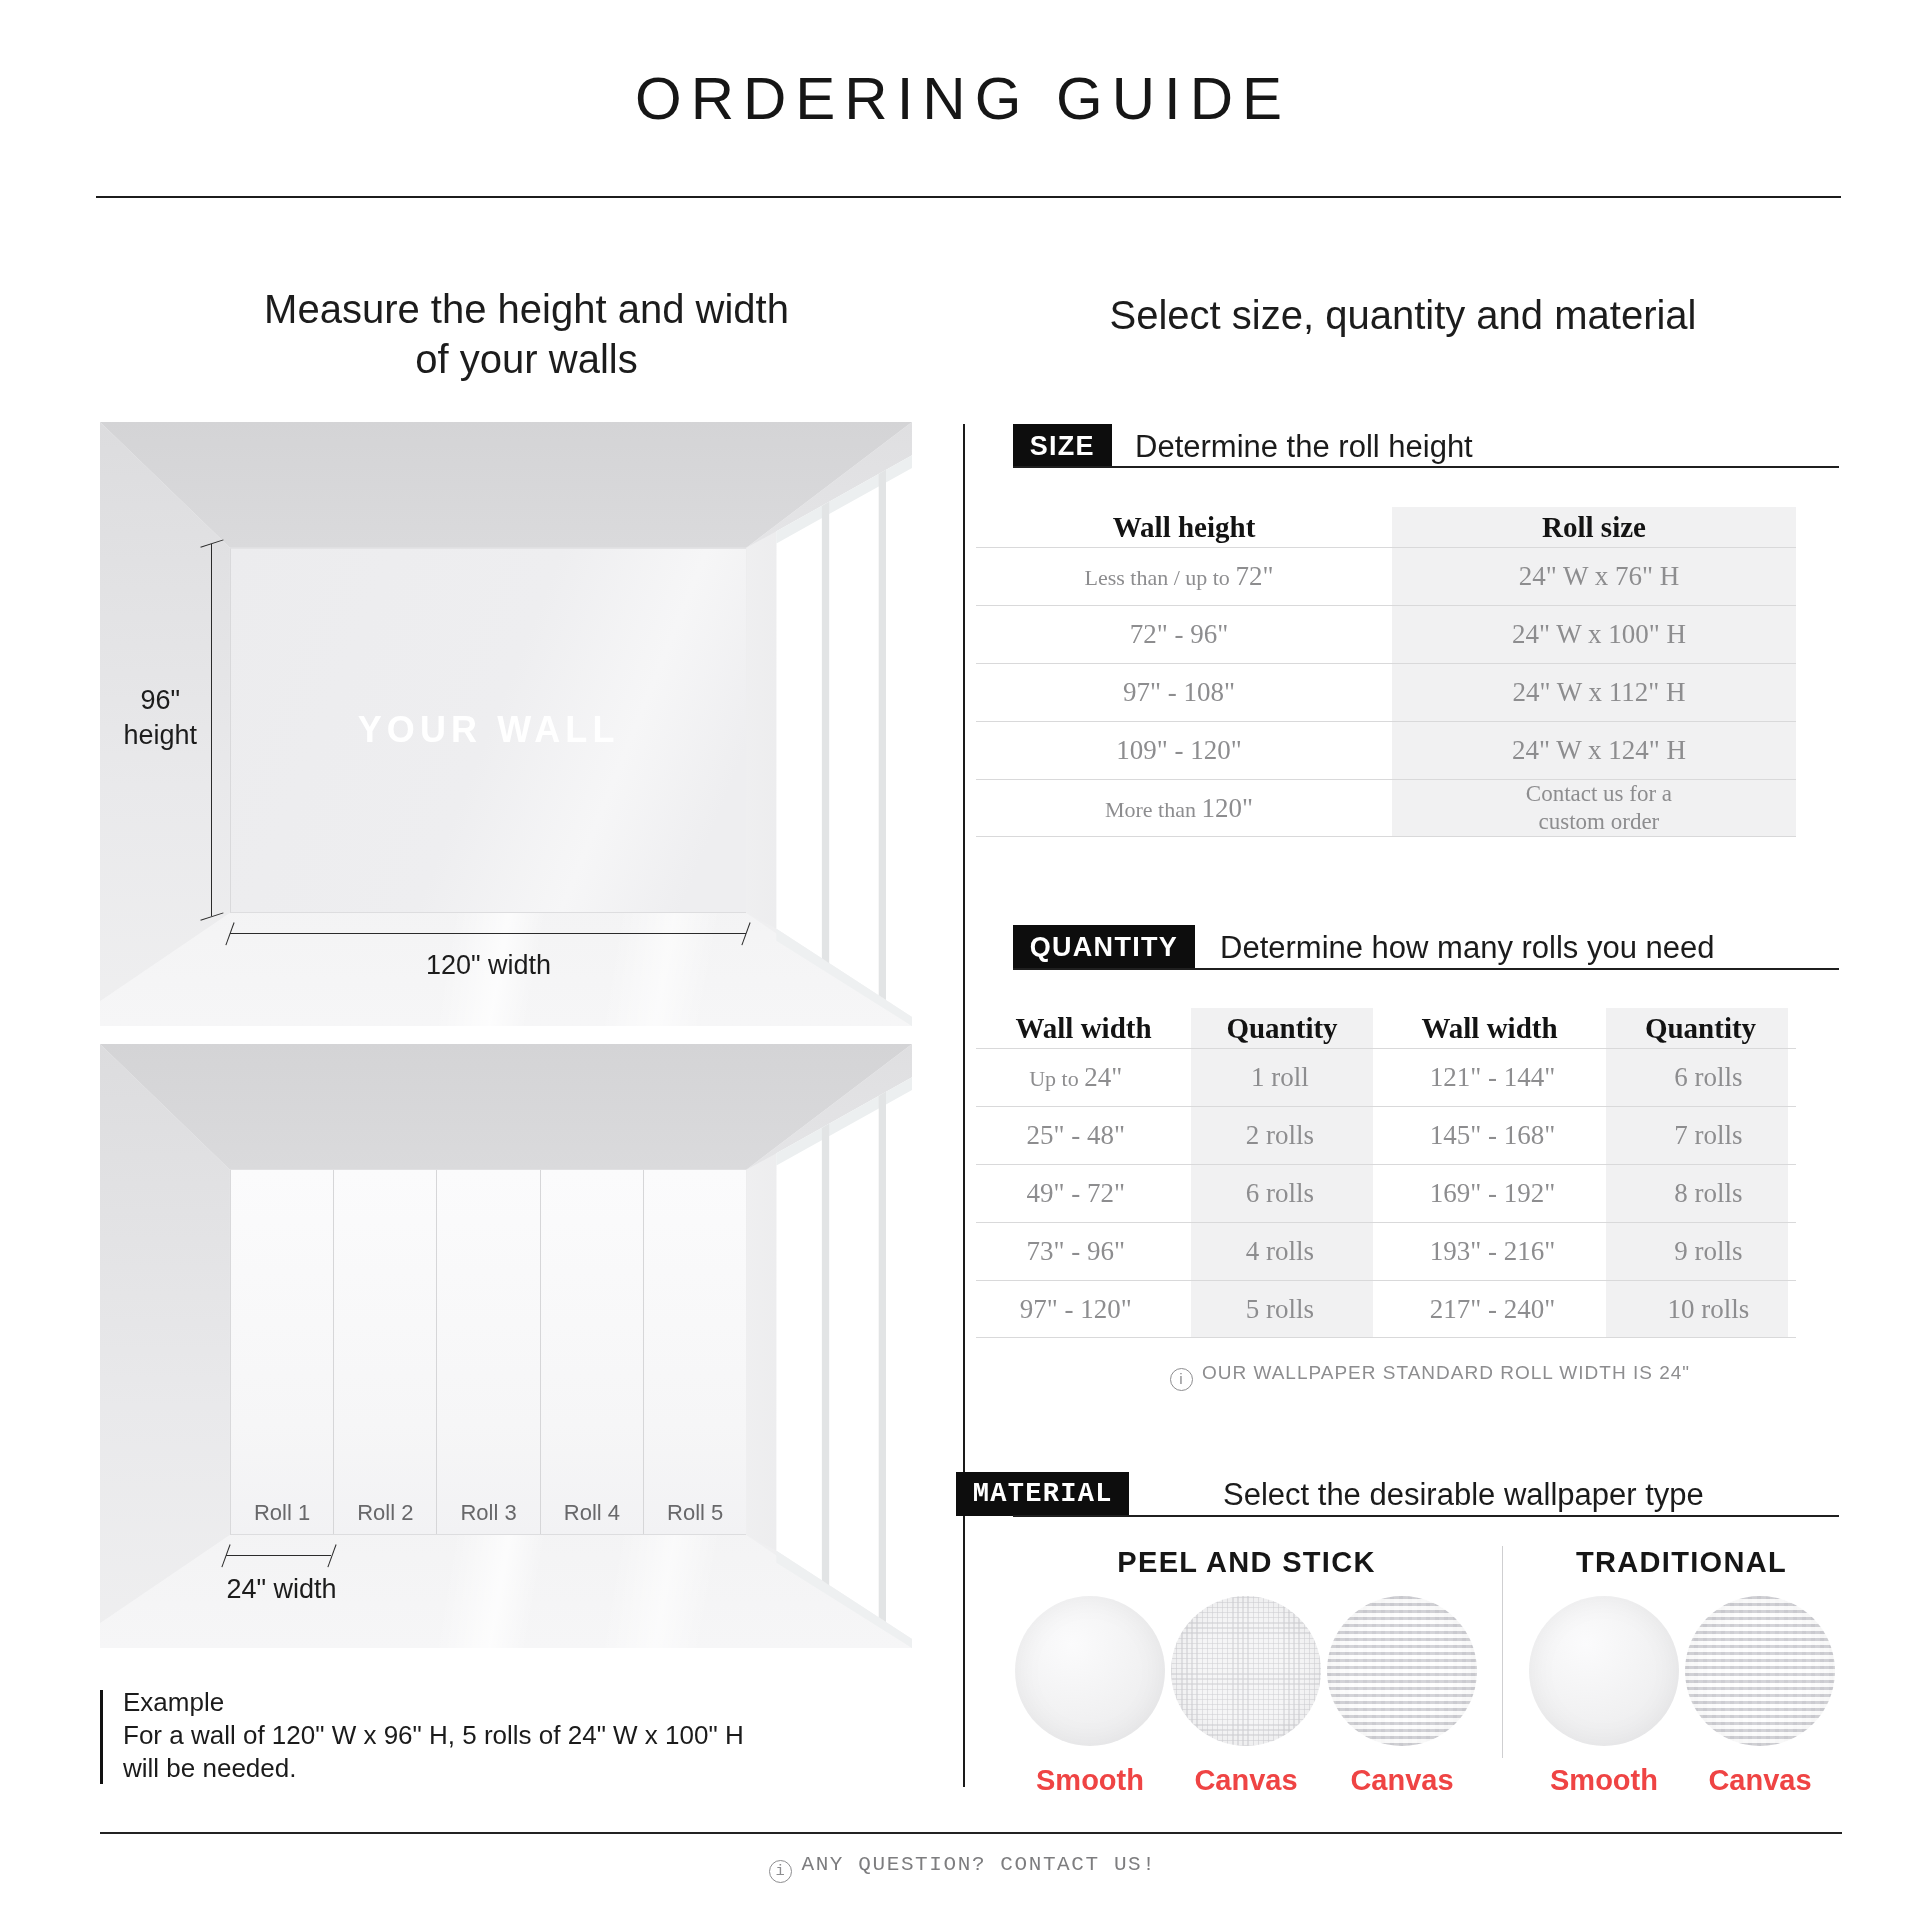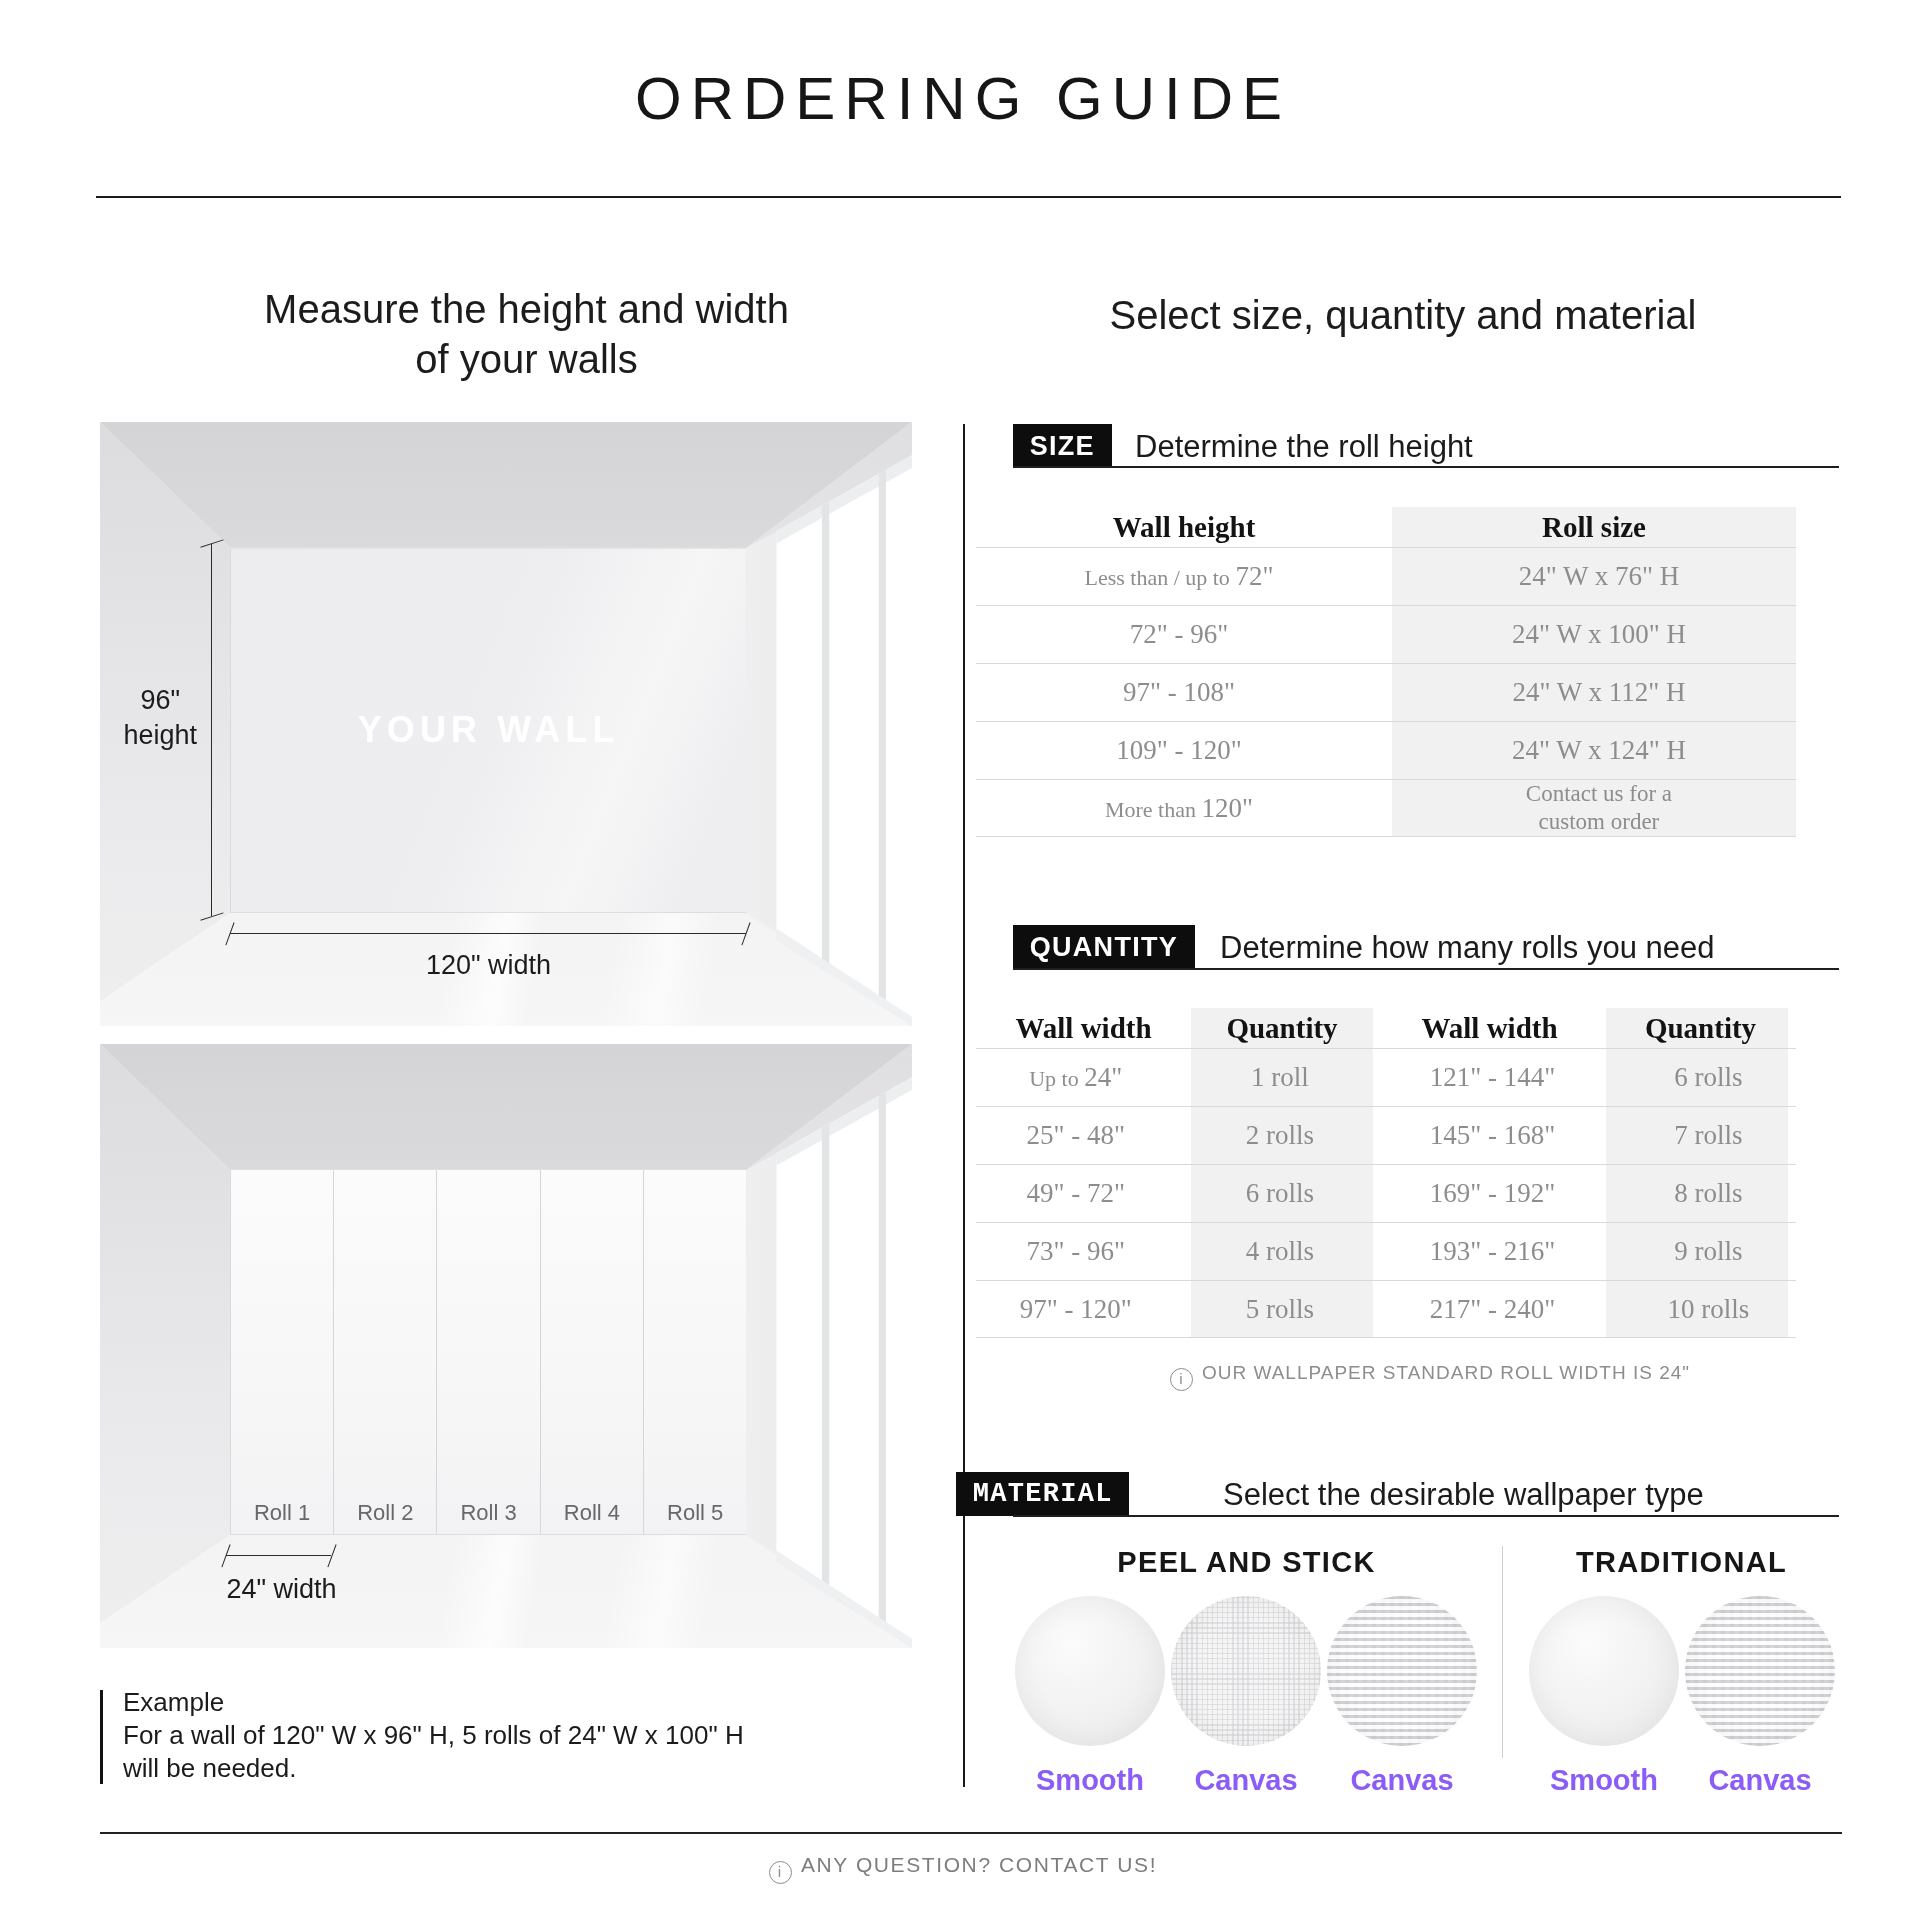--- a/index.html
+++ b/index.html
@@ -130,26 +130,26 @@
   .swatch { position:absolute; top:1596px; width:150px; text-align:center; }
   .sw1 { left:1015px; } .sw2 { left:1171px; } .sw3 { left:1327px; } .sw4 { left:1529px; } .sw5 { left:1685px; }
   .swatch-circle { width:150px; height:150px; border-radius:50%; box-shadow:inset 0 0 29.5px rgba(0,0,0,0.05); }
   .tex-smooth { background:radial-gradient(circle at 38% 32%, #fbfbfc 0%, #f1f1f2 55%, #e8e8ea 100%); }
   .tex-fabric { background-color:#f5f5f6;
     background-image:repeating-linear-gradient(0deg, rgba(208,208,212,0.55) 0 1.3px, transparent 1.3px 5.1px),
                      repeating-linear-gradient(90deg, rgba(208,208,212,0.55) 0 1.3px, transparent 1.3px 5.1px); }
   .tex-canvas { background-color:#f7f7f8;
     background-image:repeating-linear-gradient(0deg, rgba(198,198,204,0.7) 0 3.2px, rgba(255,255,255,0.9) 3.2px 7px),
                      repeating-linear-gradient(90deg, rgba(203,203,209,0.55) 0 4.5px, transparent 4.5px 9px); }
-  .swatch-label { margin-top:18px; font-size:29px; font-weight:600; color:#8b5cf6; }
+  .swatch-label { margin-top:18px; font-size:29px; font-weight:600; color:#ef4444; }
 
   
   .footer-rule { position:absolute; left:100px; top:1832px; width:1742px; height:1.9px; background:#232323; }
   .footer { position:absolute; left:0; top:1853px; width:1926px; text-align:center;
-    font-size:21px; letter-spacing:1.6px; color:#7d7d7f; }
+    font-size:21px; letter-spacing:1.6px; color:#7d7d7f;font-family:Liberation Mono, monospace; }
 </style>
 </head>
 <body>
 
 <div class="page">
 
   <h1 class="main-title">ORDERING GUIDE</h1>
   <div class="title-rule"></div>
 
   <div class="col-heading left">

